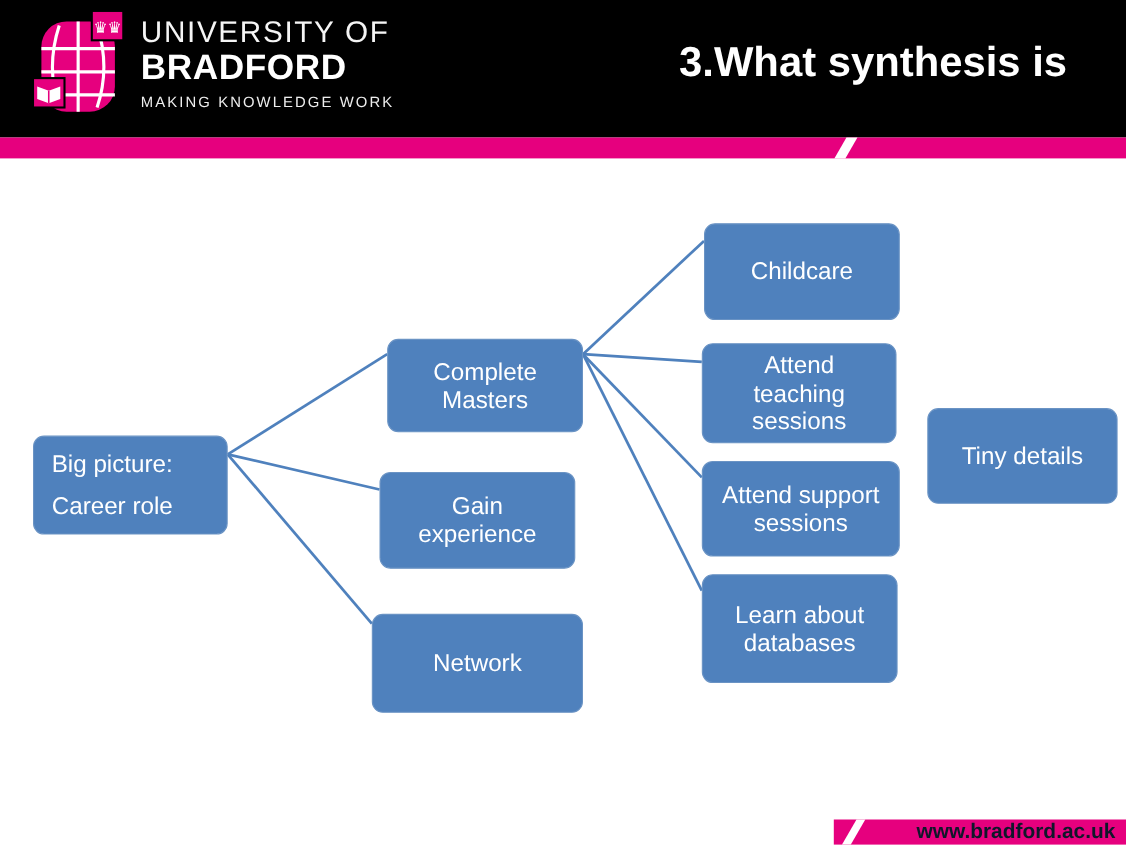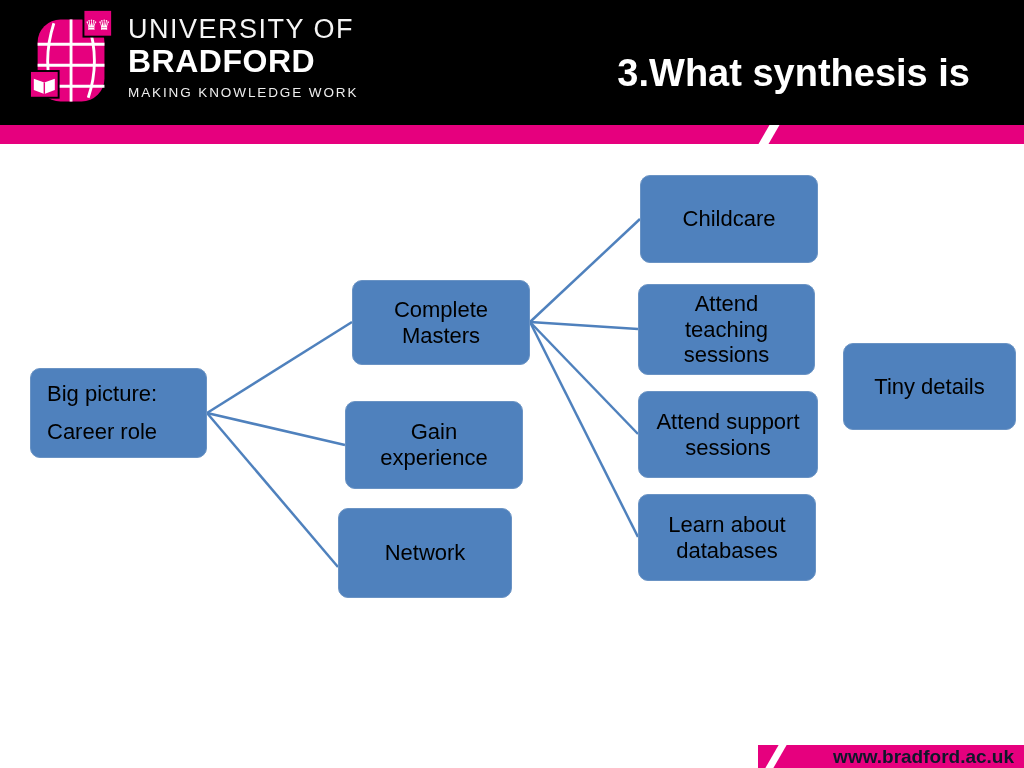--- a/index.html
+++ b/index.html
@@ -10,33 +10,33 @@
 
   
   .header { position:absolute; top:0; left:0; width:1024px; height:125px; background:var(--header-black,#000000); }
   .logo-wrap { position:absolute; top:8px; left:28px; display:flex; align-items:flex-start; }
   .logo-svg { display:block; }
   .pink-fill { fill:var(--brand-pink,#e6007e); }
   .logo-text { margin-left:12px; color:#ffffff; padding-top:6px; }
   .logo-line1 { font-size:27px; font-weight:400; letter-spacing:1.5px; color:#f5f5f5; }
   .logo-line2 { font-size:32px; font-weight:700; letter-spacing:0.5px; line-height:1.02; color:#ffffff; }
   .logo-tagline { font-size:13.5px; letter-spacing:1.9px; margin-top:7px; color:#eeeeee; }
-  .slide-title { position:absolute; top:36px; right:54px; color:#ffffff; font-size:38px; font-weight:700; white-space:nowrap;margin-top:16px; }
+  .slide-title { position:absolute; top:36px; right:54px; color:#ffffff; font-size:38px; font-weight:700; white-space:nowrap; }
 
   
   .pink-stripe { position:absolute; top:125px; left:0; width:1024px; height:19px; background:var(--brand-pink,#e6007e); }
   .stripe-notch { position:absolute; top:0; left:764px; width:10px; height:19px; background:#ffffff; transform:skewX(-30deg); }
 
   
   .diagram { position:absolute; top:0; left:0; width:1024px; height:768px; }
   .connectors { position:absolute; top:0; left:0; width:1024px; height:768px; pointer-events:none; }
   .connector { stroke:var(--node-blue,#4f81bd); stroke-width:2.5; }
   .node { position:absolute; background:var(--node-blue,#4f81bd); border:1px solid #6a93c4; border-radius:10px;
           display:flex; align-items:center; justify-content:center;
-          color:#000000; text-align:center; font-size:22px; }
+          color:#ffffff; text-align:center; font-size:22px;margin-top:28px; }
   .node-label { white-space:pre-line; line-height:1.18; }
   .node--left { justify-content:flex-start; text-align:left; padding-left:16px; }
   .node--left .node-label { line-height:1.75; }
 
   
   .footer-bar { position:absolute; bottom:0; left:758px; width:266px; height:23px; background:var(--brand-pink,#e6007e); }
   .footer-notch { position:absolute; top:0; left:14px; width:8px; height:23px; background:#ffffff; transform:skewX(-30deg); }
   .footer-url { position:absolute; right:10px; top:0; line-height:23px; color:#0f172a; font-weight:700; font-size:19px; }
 </style>
 </head>
@@ -99,40 +99,40 @@
     <div class="node node--left" style="left:30px; top:368px; width:177px; height:90px;">
       <span class="node-label">Big picture:
 Career role</span>
     </div>
 
     <div class="node" style="left:345px; top:401px; width:178px; height:88px;">
       <span class="node-label">Gain
 experience</span>
     </div>
 
-    <div class="node" style="left:338px; top:508px; width:174px; height:90px;">
+    <div class="node" style="left:338px; top:530px; width:192px; height:90px;">
       <span class="node-label">Network</span>
     </div>
 
     <div class="node" style="left:640px; top:175px; width:178px; height:88px;">
       <span class="node-label">Childcare</span>
     </div>
 
     <div class="node" style="left:638px; top:284px; width:177px; height:91px;">
       <span class="node-label">Attend
 teaching
 sessions</span>
     </div>
 
     <div class="node" style="left:638px; top:391px; width:180px; height:87px;">
       <span class="node-label">Attend support
 sessions</span>
     </div>
 
-    <div class="node" style="left:638px; top:494px; width:178px; height:87px;">
+    <div class="node" style="left:638px; top:494px; width:178px; height:99px;">
       <span class="node-label">Learn about
 databases</span>
     </div>
 
     <div class="node" style="left:843px; top:343px; width:173px; height:87px;">
       <span class="node-label">Tiny details</span>
     </div>
 
   </div>
 

